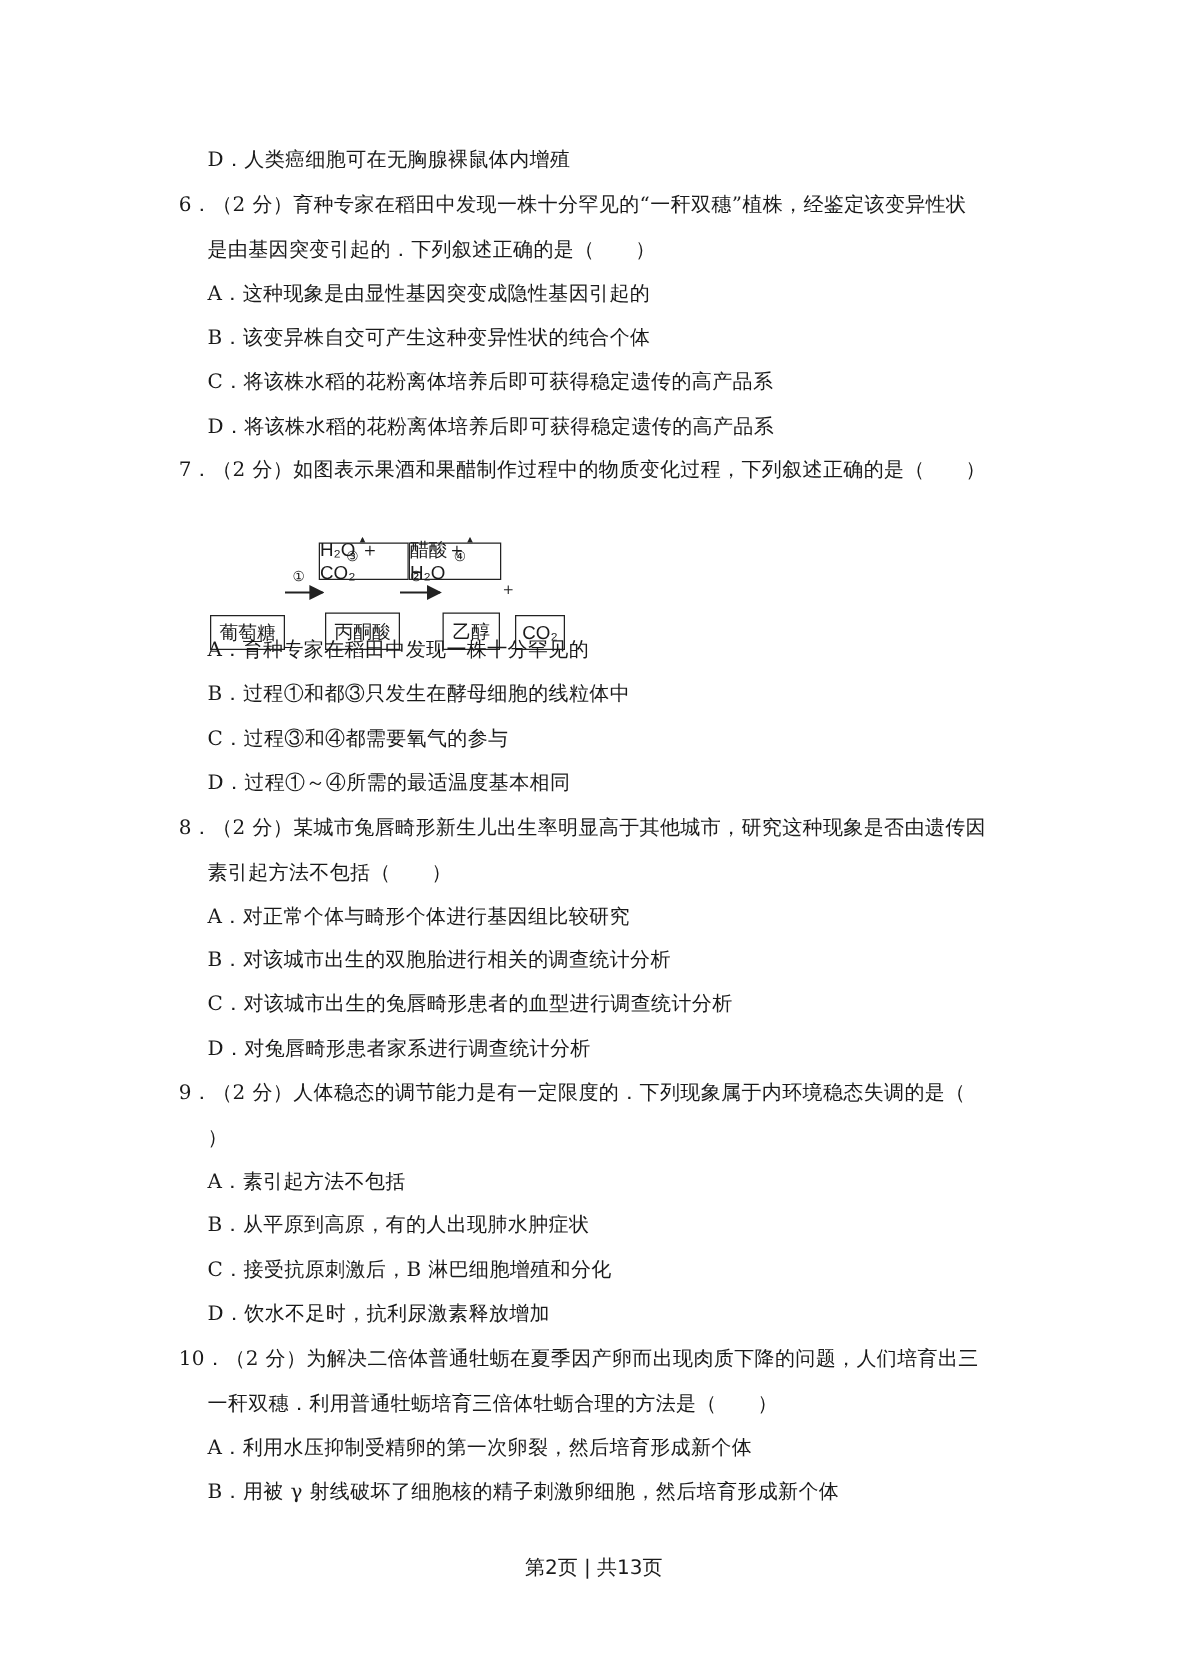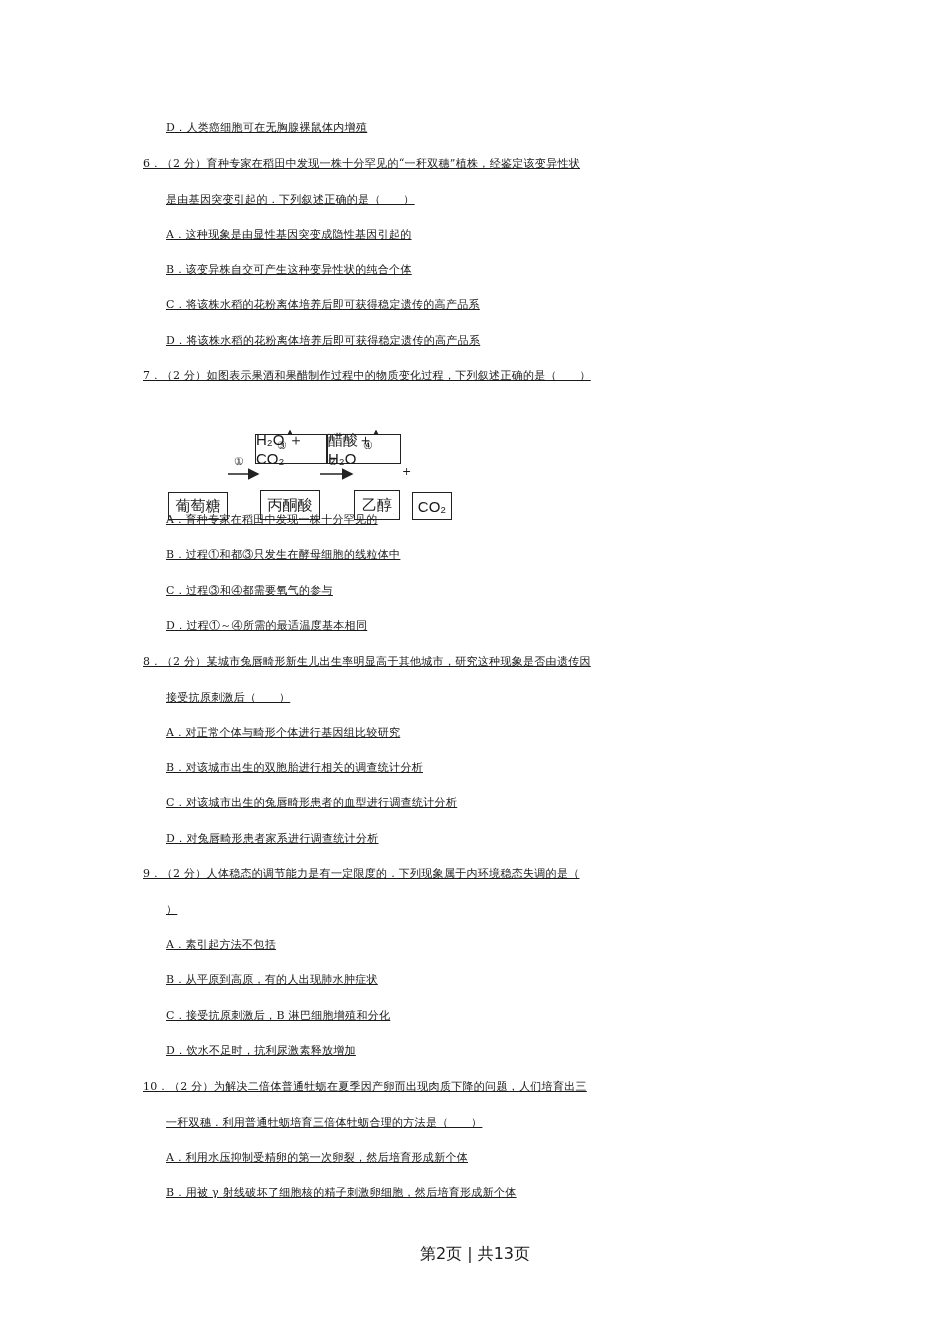--- a/index.html
+++ b/index.html
@@ -1,18 +1,18 @@
 <!DOCTYPE html>
 <html><head>
 <meta charset="utf-8">
 <style>
   html, body { margin: 0; padding: 0; background: #ffffff; }
   body { width: 950px; height: 1344px; position: relative; overflow: hidden;
          font-family: "DejaVu Serif", "Liberation Serif", serif; color: #1a1a1a; }
-  .line { position: absolute; font-size: 11px; line-height: 20px; white-space: nowrap; letter-spacing: 0.3px; text-decoration: underline; }
+  .line { position: absolute; font-size: 16px; line-height: 20px; white-space: nowrap; letter-spacing: 0.3px; }
   .q { left: 143px; }
   .cont { left: 166px; text-align: right; }
   .opt { left: 166px; }
   .diagram { position: absolute; left: 160px; top: 397px; width: 300px; height: 98px; }
   .box { position: absolute; border: 1.5px solid #222; background: #fff; font-size: 15px; display: flex; align-items: center; justify-content: center; font-family: Liberation Sans, sans-serif; margin-top: 32px; }
   .lbl { position: absolute; font-size: 11px; }
   .footer { position: absolute; top: 1244px; left: 0; width: 950px; text-align: center; font-family: "DejaVu Sans", sans-serif; font-size: 16px; }
 </style>
 </head>
 <body>
@@ -52,21 +52,21 @@
   <div class="lbl" style="left:117px;top:42px">③</div>
   <div class="lbl" style="left:203px;top:42px">④</div>
 </div>
 
 <div class="line opt" style="top:510px">A．育种专家在稻田中发现一株十分罕见的</div>
 <div class="line opt" style="top:545px">B．过程①和都③只发生在酵母细胞的线粒体中</div>
 <div class="line opt" style="top:581px">C．过程③和④都需要氧气的参与</div>
 <div class="line opt" style="top:616px">D．过程①～④所需的最适温度基本相同</div>
 
 <div class="line q" style="top:652px">8．（2 分）某城市兔唇畸形新生儿出生率明显高于其他城市，研究这种现象是否由遗传因</div>
-<div class="line cont" style="top:688px">接受抗原刺激后（　　）</div>
+<div class="line cont" style="top:688px">素引起方法不包括（　　）</div>
 <div class="line opt" style="top:723px">A．对正常个体与畸形个体进行基因组比较研究</div>
 <div class="line opt" style="top:758px">B．对该城市出生的双胞胎进行相关的调查统计分析</div>
 <div class="line opt" style="top:793px">C．对该城市出生的兔唇畸形患者的血型进行调查统计分析</div>
 <div class="line opt" style="top:829px">D．对兔唇畸形患者家系进行调查统计分析</div>
 
 <div class="line q" style="top:864px">9．（2 分）人体稳态的调节能力是有一定限度的．下列现象属于内环境稳态失调的是（</div>
 <div class="line cont" style="top:900px">）</div>
 <div class="line opt" style="top:935px">A．素引起方法不包括</div>
 <div class="line opt" style="top:970px">B．从平原到高原，有的人出现肺水肿症状</div>
 <div class="line opt" style="top:1006px">C．接受抗原刺激后，B 淋巴细胞增殖和分化</div>

